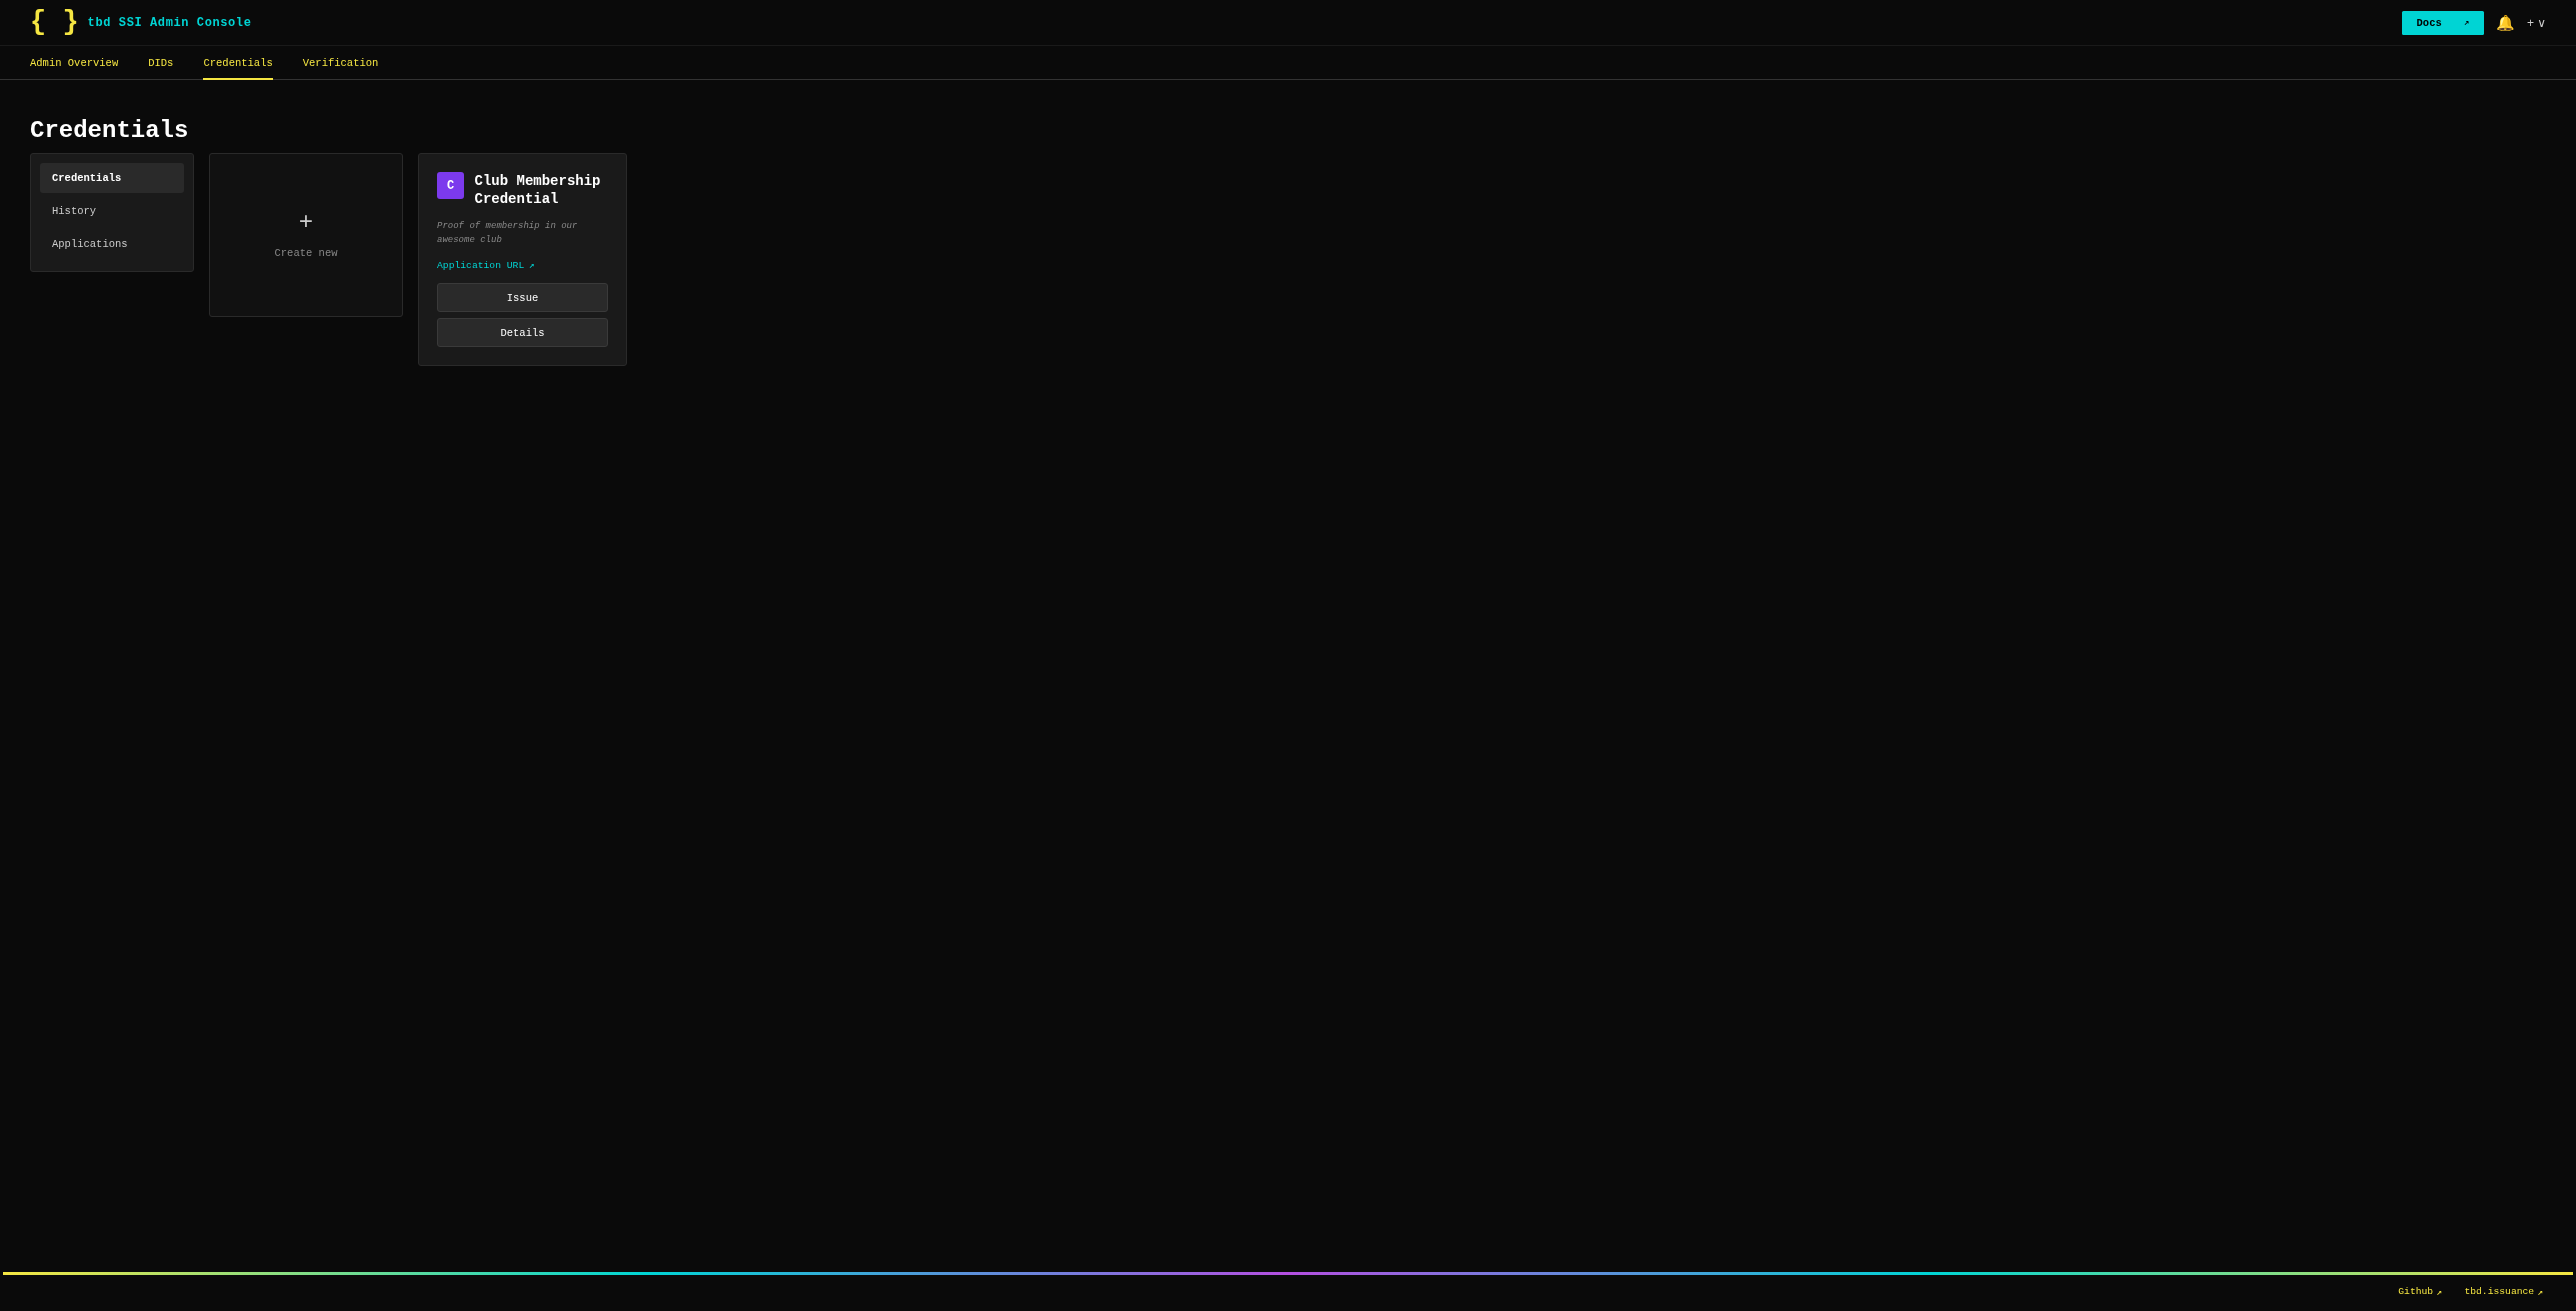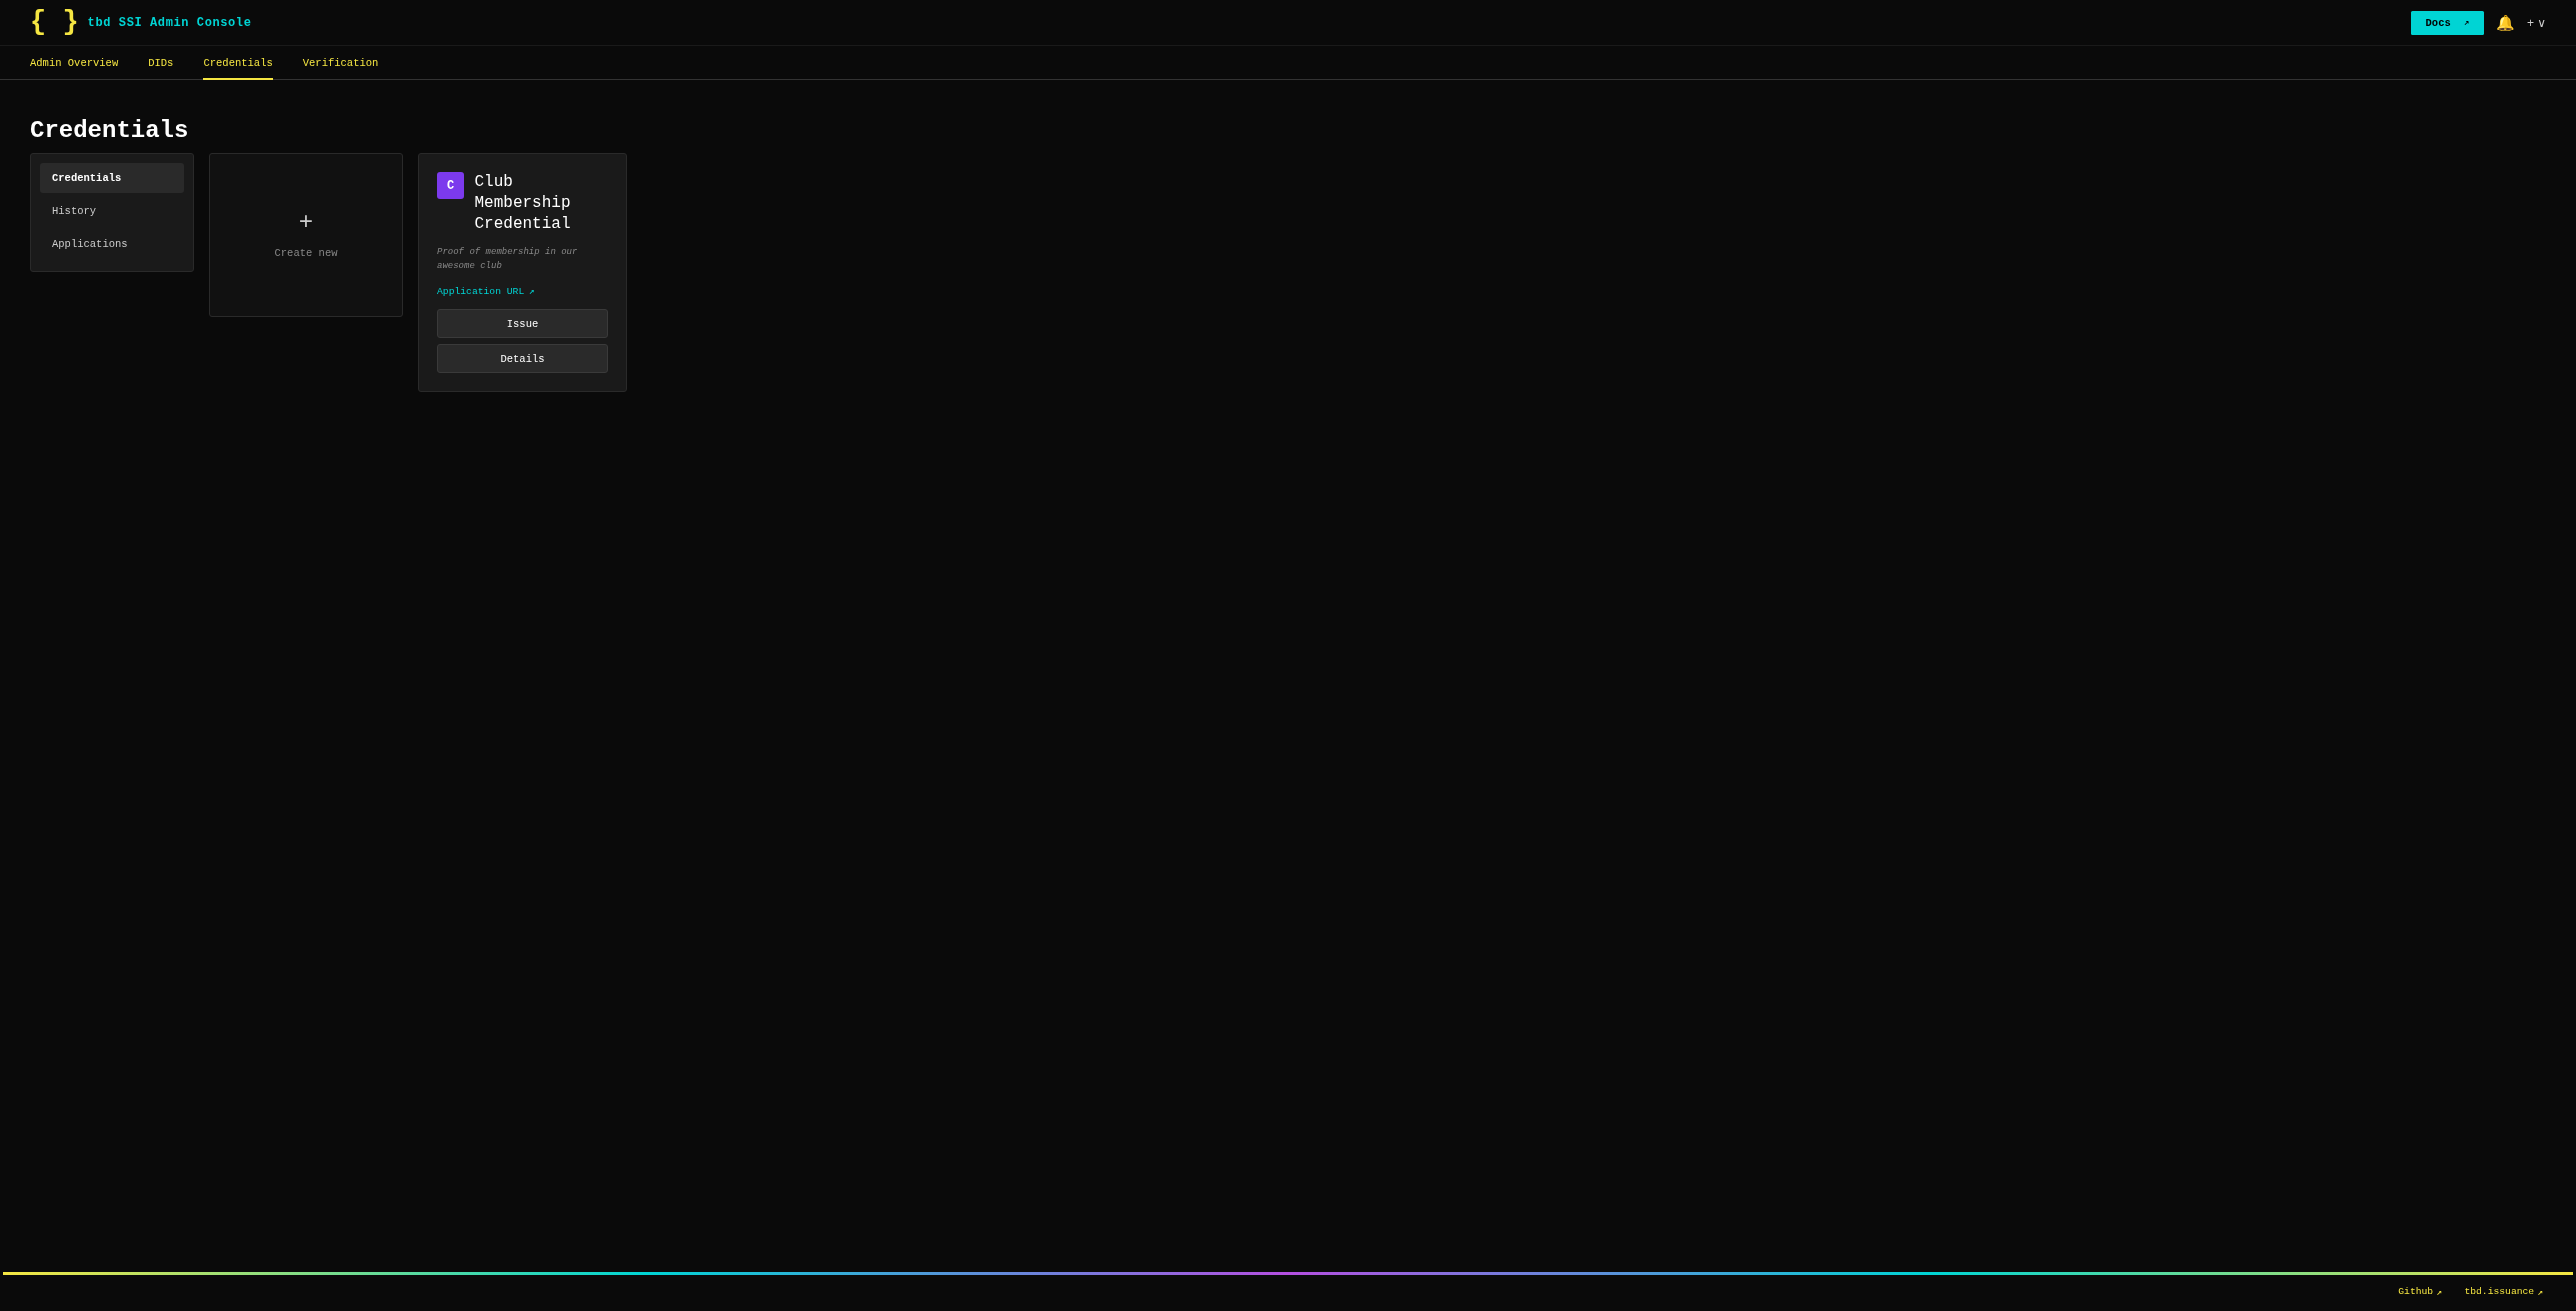--- a/index.html
+++ b/index.html
@@ -66,21 +66,21 @@
       background-color: #00d4d4;
       color: #000000;
       border: none;
       padding: 6px 15px;
       font-size: 10.5px;
       font-weight: bold;
       font-family: 'Courier New', Courier, monospace;
       cursor: pointer;
       display: flex;
       align-items: center;
-      gap: 13px;
+      gap: 22px;
       border-radius: 1.5px;
     }
 
     .docs-button .external-icon {
       font-size: 9px;
     }
 
     .bell-btn {
       background: none;
       border: none;
@@ -244,22 +244,22 @@
       display: flex;
       align-items: center;
       justify-content: center;
       font-size: 12px;
       font-weight: bold;
       color: #ffffff;
       flex-shrink: 0;
     }
 
     .credential-title {
-      font-size: 16px;
-      font-weight: normal;
+      font-size: 14px;
+      font-weight: bold;
       color: #ffffff;
       line-height: 1.3;
     }
 
     .credential-description {
       font-size: 9px;
       color: #888888;
       font-family: 'Courier New', Courier, monospace;
       margin-bottom: 12px;
       line-height: 1.5;

